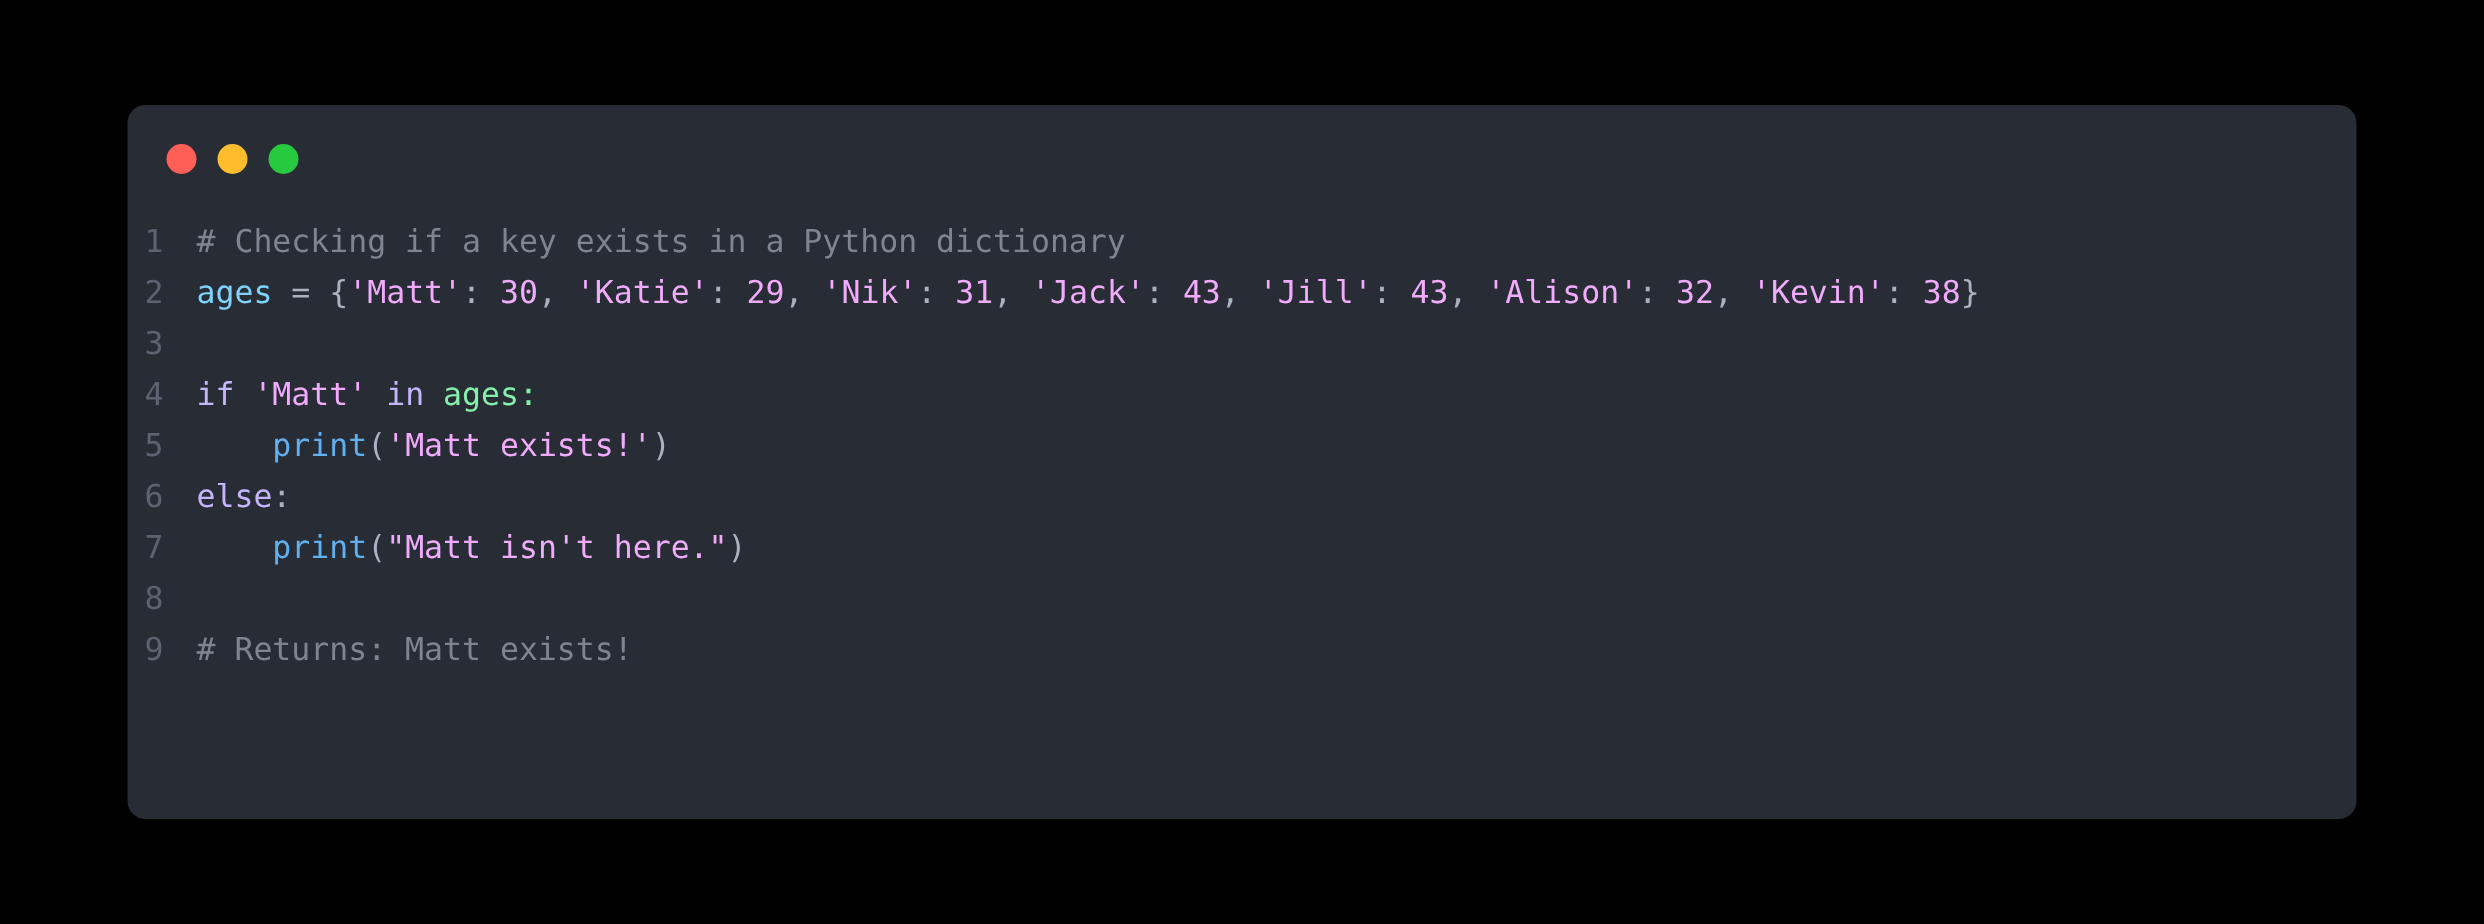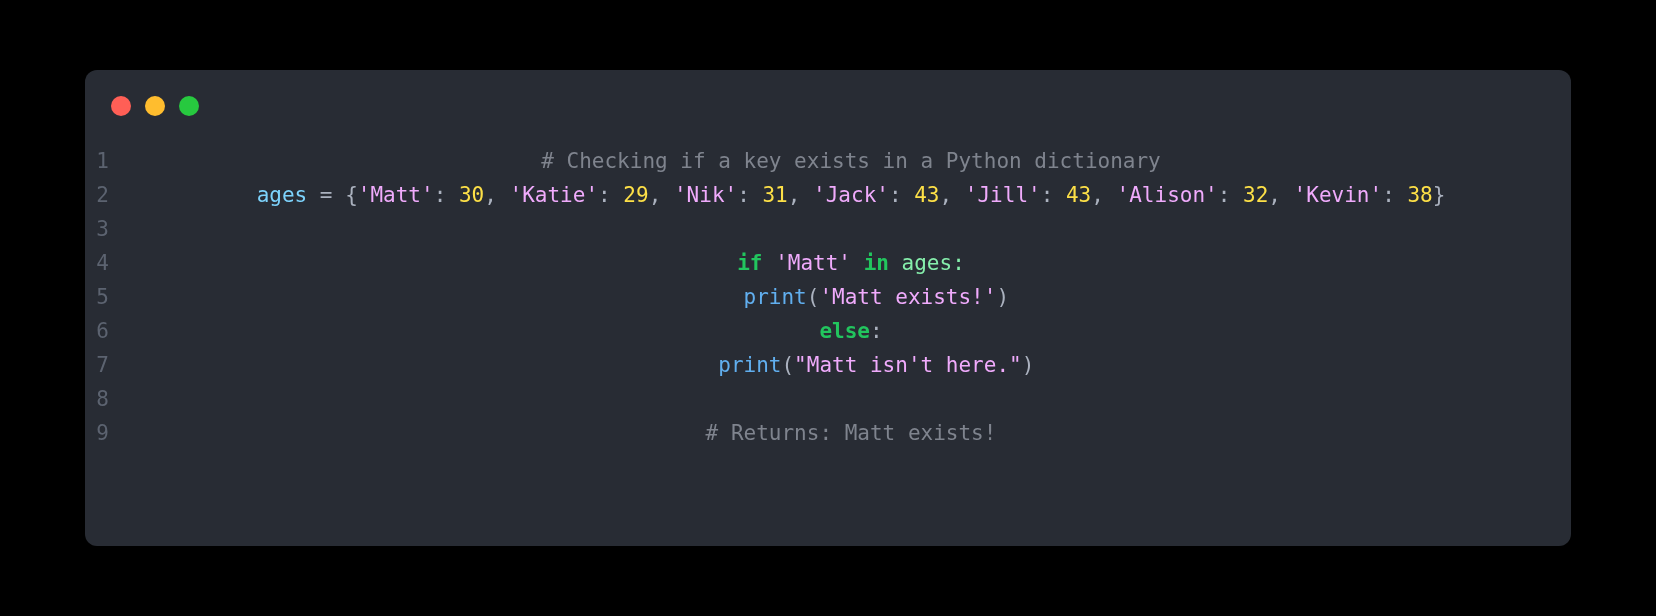--- a/index.html
+++ b/index.html
@@ -31,29 +31,29 @@
   }
   .line { display: flex; }
   .ln {
     width: 46px;
     text-align: right;
     color: #5c6370;
     padding-right: 22px;
     user-select: none;
     flex: 0 0 auto;
   }
-  .content { flex: 1 1 auto; color: #abb2bf; text-align: center; }
+  .content { flex: 1 1 auto; color: #abb2bf; }
 
   
   .tk-comment  { color: #7f848e; font-style: normal; }
   .tk-ident    { color: #86efac; }
   .tk-punct    { color: #abb2bf; }
-  .tk-keyword  { color: #22c55e; font-weight: bold; }
+  .tk-keyword  { color: #c4b5fd; }
   .tk-string   { color: #f0abfc; }
-  .tk-number   { color: #fde047; }
+  .tk-number   { color: #f0abfc; }
   .tk-builtin  { color: #61afef; }
   .tk-op       { color: #abb2bf; }
   .tk-red     { color: #7dd3fc; }
 </style>
 </head>
 <body>
 
 <div class="window">
   <div class="traffic-lights">
     <div class="dot red"></div>

